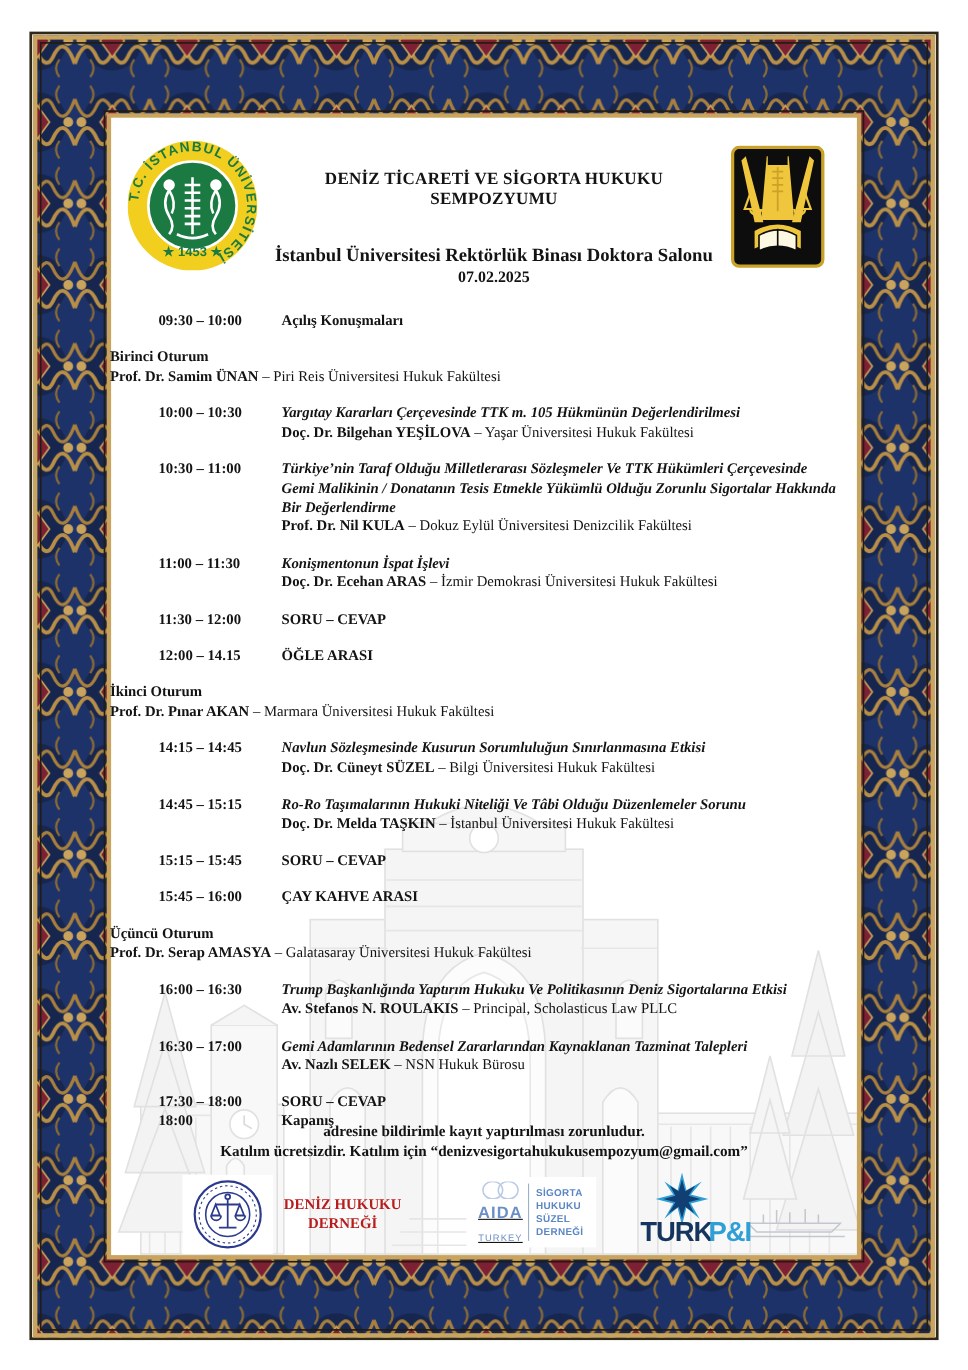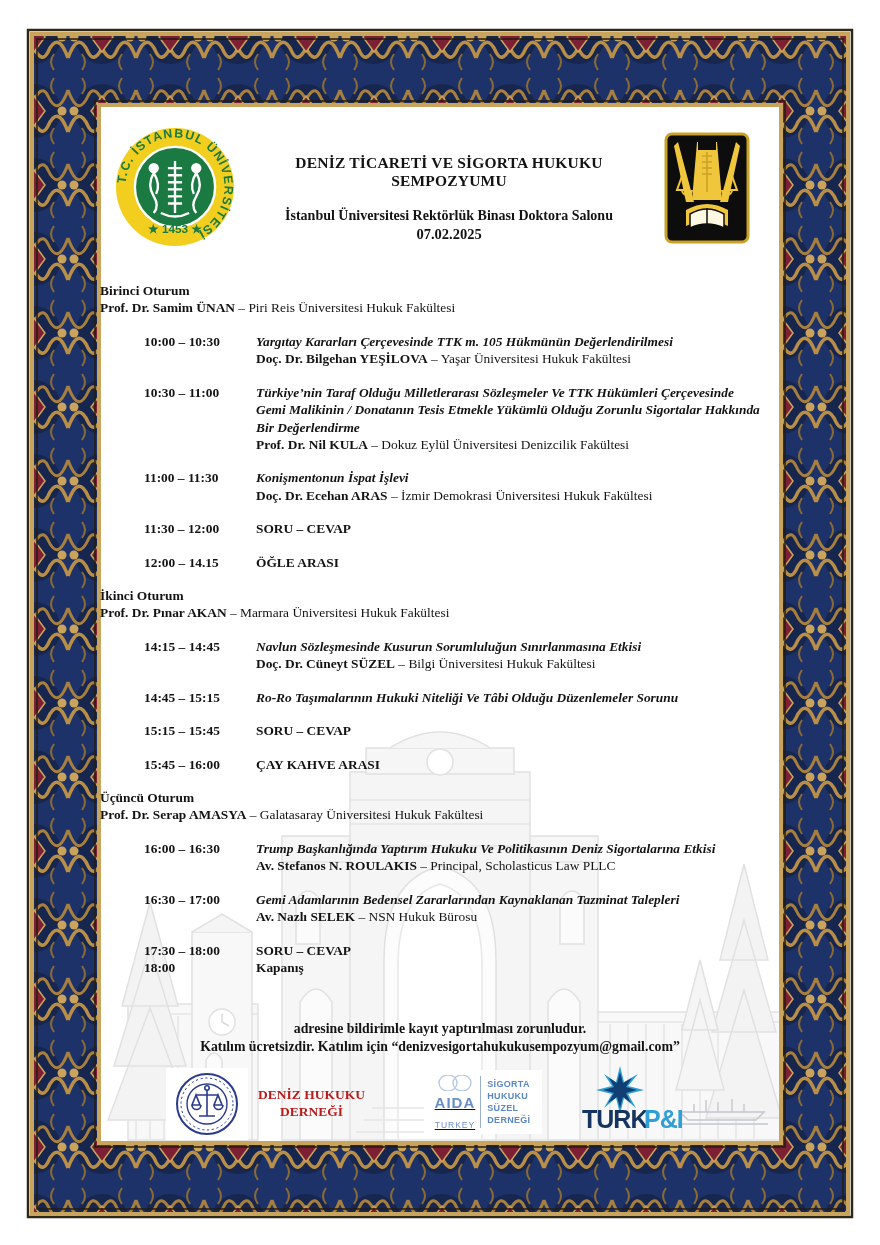--- a/index.html
+++ b/index.html
@@ -9,21 +9,21 @@
   }
   #backdrop{position:absolute;left:0;top:0;width:880px;height:1245px;}
   .page{position:absolute;left:100px;top:106px;width:680px;height:1036px;}
 
   
   .header{display:flex;align-items:flex-start;height:150px;margin-bottom:26px;padding-top:22px;box-sizing:border-box;}
   .logo-left{width:118px;height:118px;margin-left:16px;flex:none;}
   .logo-right{width:86px;height:112px;margin-right:30px;margin-top:4px;flex:none;}
   .header-center{flex:1;text-align:center;padding:0 6px;}
   .main-title{font-weight:bold;font-size:15.5px;margin-top:26px;letter-spacing:.2px;}
-  .venue{font-weight:bold;font-size:14px;margin-top:18px;}
+  .venue{font-weight:bold;font-size:17px;margin-top:32px;}
   .date{font-weight:bold;font-size:14.5px;margin-top:2px;}
 
   
   .row{display:flex;margin:0 0 16px 0;line-height:1.3;}
   .row.tight{margin-bottom:0;}
   .time{width:112px;margin-left:44px;font-weight:bold;font-size:13.4px;flex:none;}
   .content{flex:1;padding-right:14px;font-size:13.4px;}
   .plain-label{font-weight:bold;}
   .talk-title{font-weight:bold;font-style:italic;}
   .speaker-name{font-weight:bold;}
@@ -154,20 +154,24 @@
         <path d="M18,40 v4 M68,40 v4"></path>
       </g>
       <path d="M22,78 Q43,66 64,78 L64,94 Q43,84 22,94 Z" fill="#f0c63c"></path>
       <path d="M26,82 Q43,72 60,82 L60,96 Q43,88 26,96 Z" fill="#fdf8e2" stroke="#0d0d0d" stroke-width="1.5"></path>
       <path d="M43,76 V92" stroke="#0d0d0d" stroke-width="1.5"></path>
     </svg>
   </div>
 
   <div>
 
+    <div class="row">
+      <div class="time">09:30 – 10:00</div>
+      <div class="content"><span class="plain-label">Açılış Konuşmaları</span></div>
+    </div>
 
     <div class="session">
       <div class="session-name">Birinci Oturum</div>
       <div><span class="speaker-name">Prof. Dr. Samim ÜNAN</span><span> – Piri Reis Üniversitesi Hukuk Fakültesi</span></div>
     </div>
 
     <div class="row">
       <div class="time">10:00 – 10:30</div>
       <div class="content">
         <div class="talk-title">Yargıtay Kararları Çerçevesinde TTK m. 105 Hükmünün Değerlendirilmesi</div>
@@ -211,20 +215,21 @@
       <div class="content">
         <div class="talk-title">Navlun Sözleşmesinde Kusurun Sorumluluğun Sınırlanmasına Etkisi</div>
         <div><span class="speaker-name">Doç. Dr. Cüneyt SÜZEL</span><span> – Bilgi Üniversitesi Hukuk Fakültesi</span></div>
       </div>
     </div>
 
     <div class="row">
       <div class="time">14:45 – 15:15</div>
       <div class="content">
         <div class="talk-title">Ro-Ro Taşımalarının Hukuki Niteliği Ve Tâbi Olduğu Düzenlemeler Sorunu</div>
+        <div><span class="speaker-name">Doç. Dr. Melda TAŞKIN</span><span> – İstanbul Üniversitesi Hukuk Fakültesi</span></div>
       </div>
     </div>
 
     <div class="row">
       <div class="time">15:15 – 15:45</div>
       <div class="content"><span class="plain-label">SORU – CEVAP</span></div>
     </div>
 
     <div class="row">
       <div class="time">15:45 – 16:00</div>

